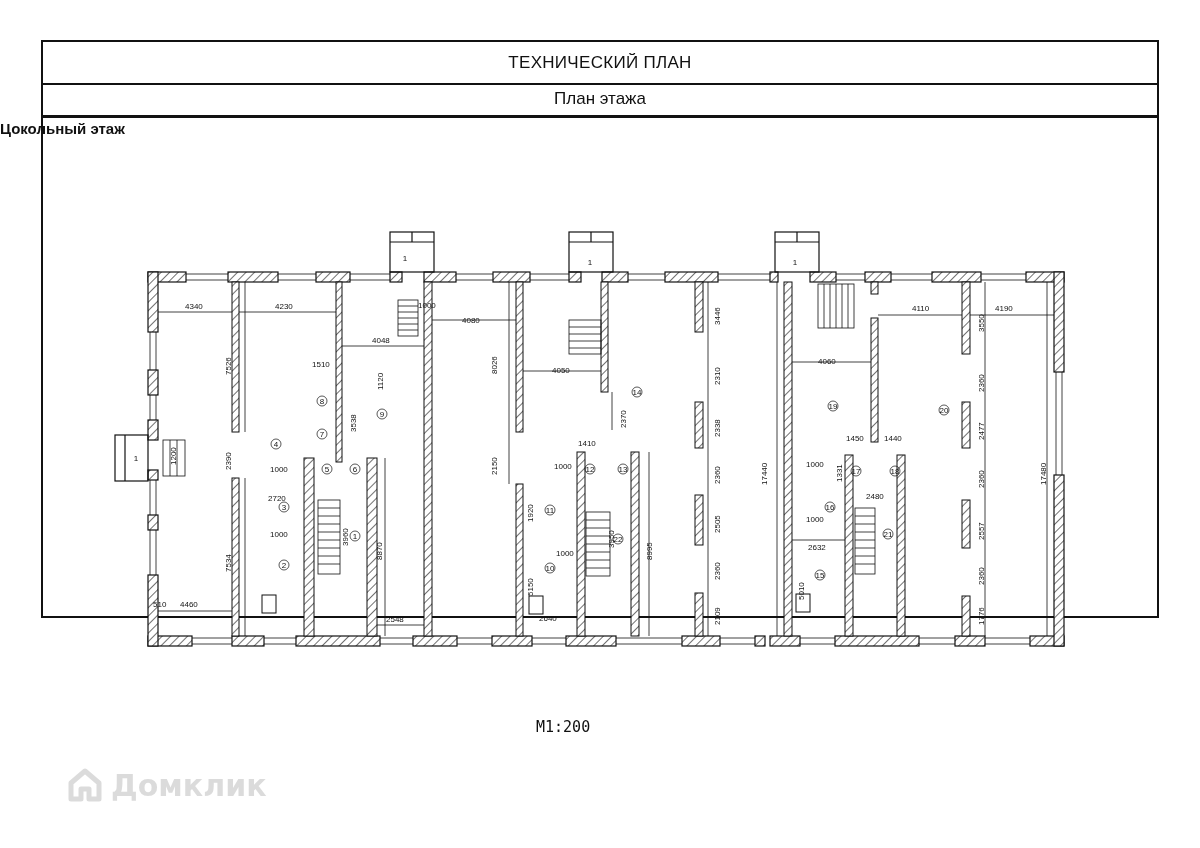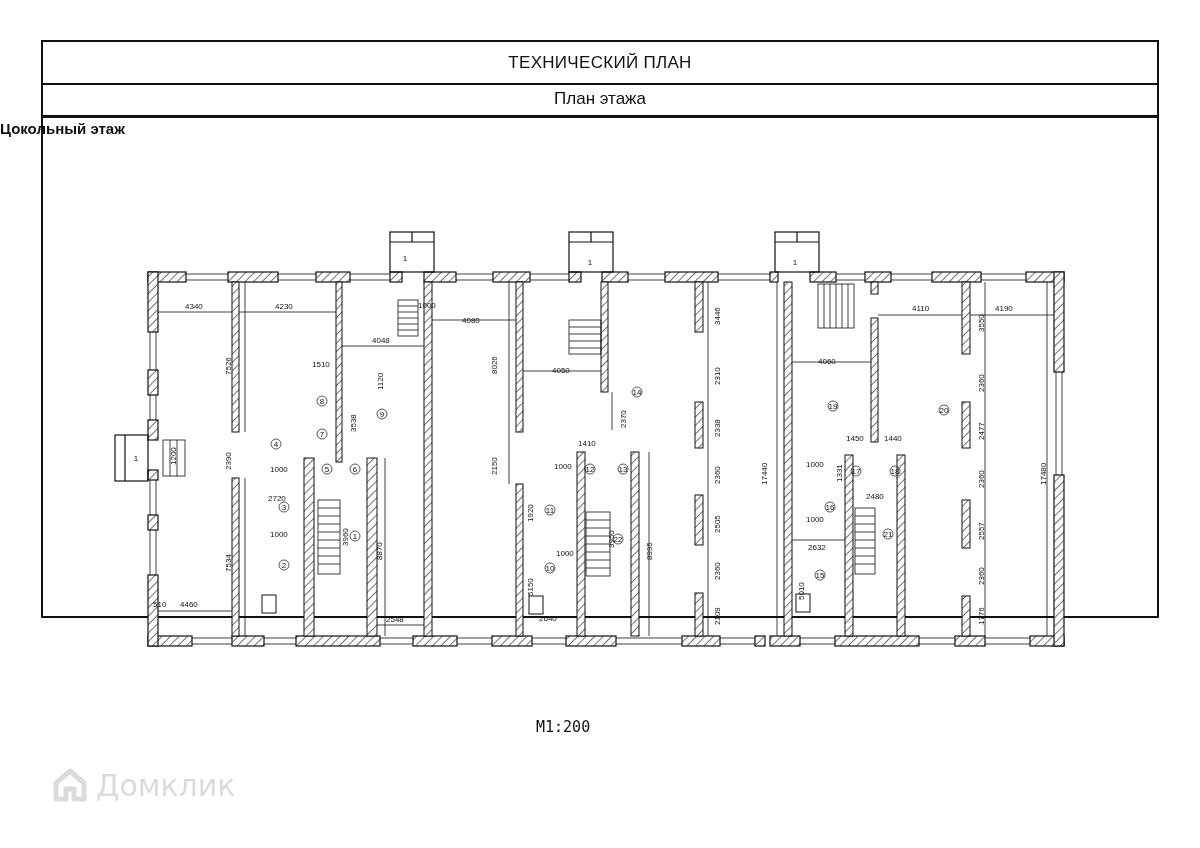--- a/index.html
+++ b/index.html
@@ -2,21 +2,21 @@
 <html><head>
 <meta charset="utf-8">
 <style>
   html,body{margin:0;padding:0;background:#fff;}
   body{width:1200px;height:848px;position:relative;overflow:hidden;font-family:"Liberation Sans",sans-serif;color:#111;}
   .frame{position:absolute;left:41px;top:40px;width:1118px;height:578px;border:2px solid #111;box-sizing:border-box;}
   .row1{position:absolute;left:0;top:0;right:0;height:41px;border-bottom:2px solid #111;display:flex;align-items:center;justify-content:center;font-size:17px;letter-spacing:0.3px;}
   .row2{position:absolute;left:0;top:41px;right:0;height:32px;border-bottom:3px solid #111;display:flex;align-items:center;justify-content:center;font-size:17px;}
   .subtitle{position:absolute;left:0;right:0;top:120px;text-align:left;font-size:15px;font-weight:bold;}
   .scale{position:absolute;left:536px;top:718px;font-family:"DejaVu Sans Mono",monospace;font-size:15px;}
-  .watermark{position:absolute;left:50px;top:765px;display:flex;align-items:center;gap:6px;color:rgba(190,190,190,0.55);font-size:30px;font-weight:normal;font-family:"DejaVu Sans",sans-serif;}
+  .watermark{position:absolute;left:65px;top:765px;display:flex;align-items:center;gap:6px;color:rgba(190,190,190,0.55);font-size:30px;font-weight:bold;font-family:"DejaVu Sans",sans-serif;}
   svg.plan{position:absolute;left:0;top:0;}
   .dim{font-family:"Liberation Sans",sans-serif;font-size:8px;fill:#111;}
   .rn{font-family:"Liberation Sans",sans-serif;font-size:8px;fill:#111;text-anchor:middle;dominant-baseline:central;}
 </style>
 </head>
 <body>
 
 <div class="frame">
   <div class="row1">ТЕХНИЧЕСКИЙ ПЛАН</div>
   <div class="row2">План этажа</div>

